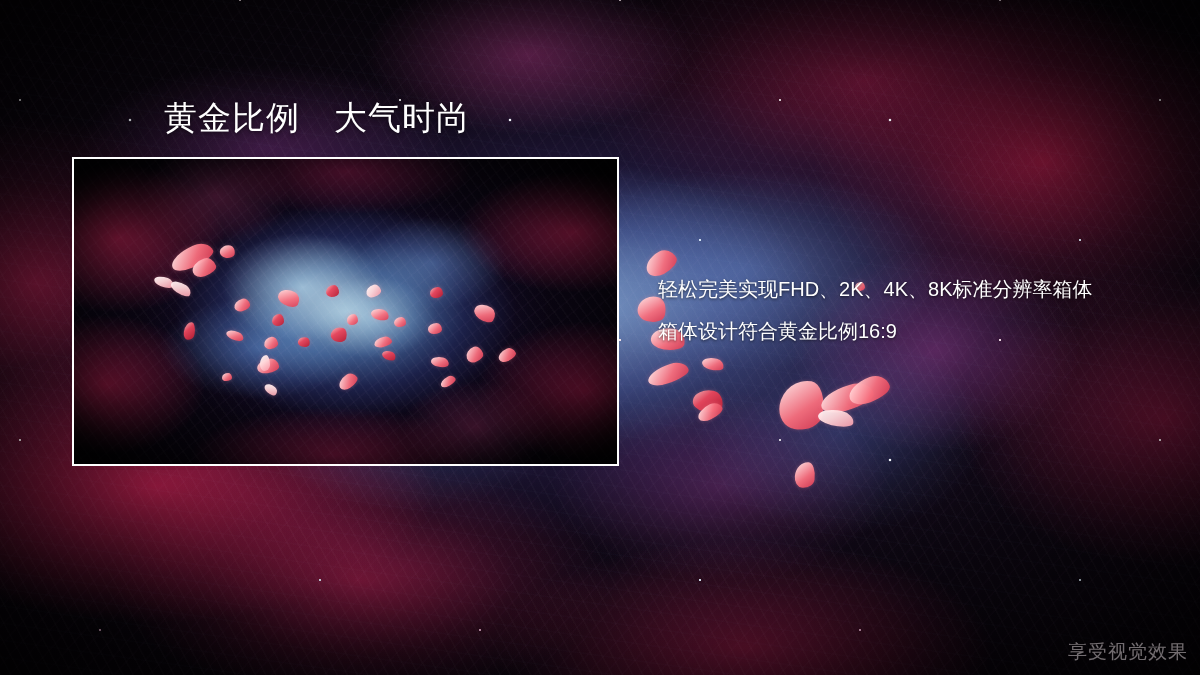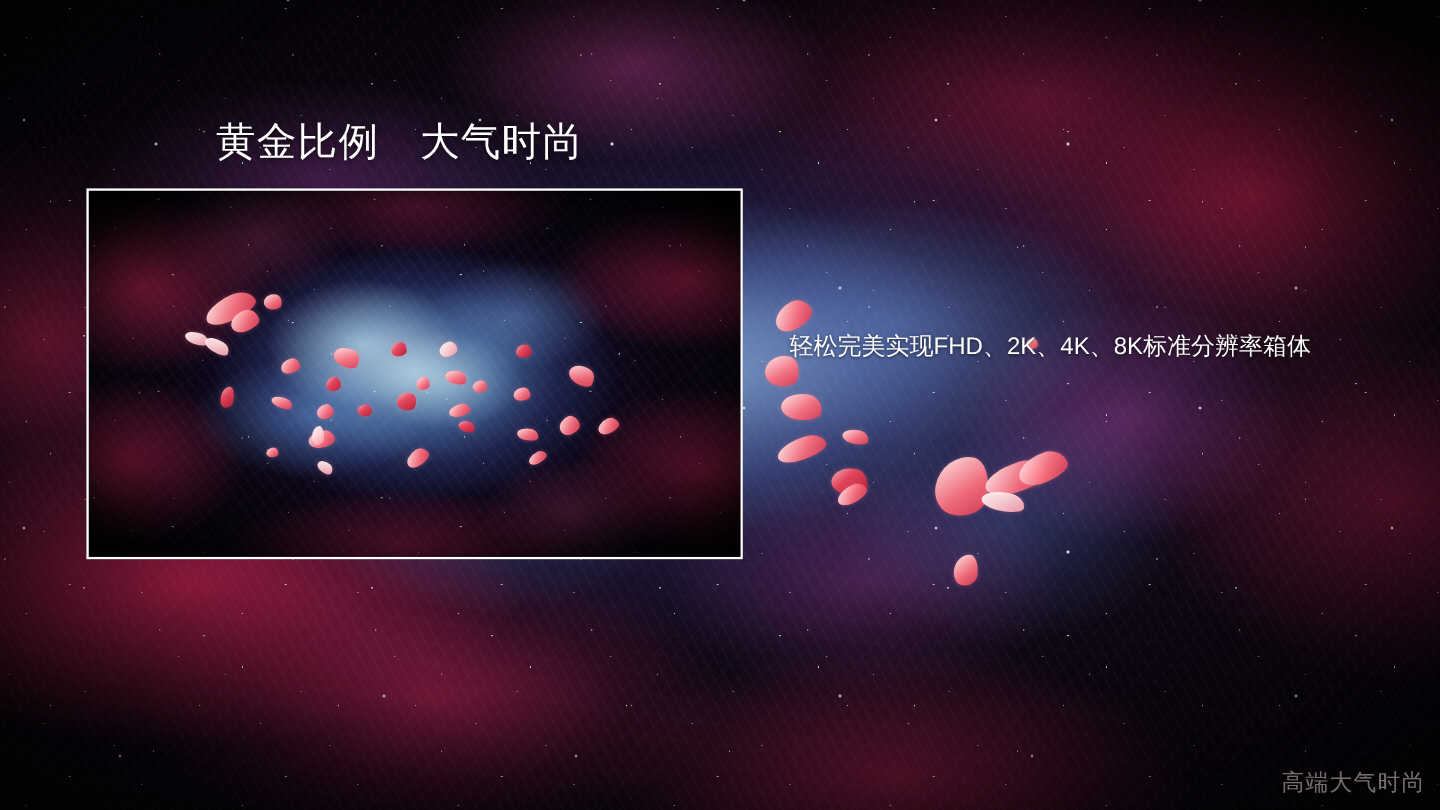--- a/index.html
+++ b/index.html
@@ -111,21 +111,21 @@
       radial-gradient(2.2px 2.2px at 170px 300px, rgba(255,240,245,1) 28%, rgba(255,170,200,0.28) 55%, transparent 72%),
       radial-gradient(2.0px 2.0px at 330px 60px, rgba(255,255,255,0.95) 28%, transparent 68%),
       radial-gradient(2.0px 2.0px at 30px 250px, rgba(255,200,230,0.92) 28%, transparent 68%);
     background-size: 380px 340px;
     background-position: 70px 40px;
   }
 
   
   .slide-title {
     position: absolute;
-    left: 180px;
+    left: 164px;
     top: 99px;
     font-size: 33px;
     line-height: 1.15;
     color: #ffffff;
     letter-spacing: 1px;
     white-space: pre;
     text-shadow: 0 1px 4px rgba(0,0,0,0.55);
   }
 
   
@@ -310,17 +310,18 @@
       <div class="petal" style="left: 780px; top: 380px; width: 44px; height: 50px; transform: rotate(10deg);"></div>
       <div class="petal" style="left: 820px; top: 386px; width: 54px; height: 24px; transform: rotate(-16deg);"></div>
       <div class="petal" style="left: 848px; top: 378px; width: 42px; height: 24px; transform: rotate(-20deg);"></div>
       <div class="petal pale" style="left: 818px; top: 410px; width: 36px; height: 16px; transform: rotate(12deg);"></div>
       <div class="petal" style="left: 795px; top: 462px; width: 20px; height: 26px; transform: rotate(6deg);"></div>
       <div class="petal" style="left: 855px; top: 282px; width: 10px; height: 9px; transform: rotate(0deg);"></div>
     </div>
 
   <div class="body-text">
     <div class="body-line">轻松完美实现FHD、2K、4K、8K标准分辨率箱体</div>
+    <div class="body-line">箱体设计符合黄金比例16:9</div>
   </div>
 
-  <div class="watermark">高端大气时尚</div>
+  <div class="watermark">享受视觉效果</div>
 
 </div>
 
 </body></html>

